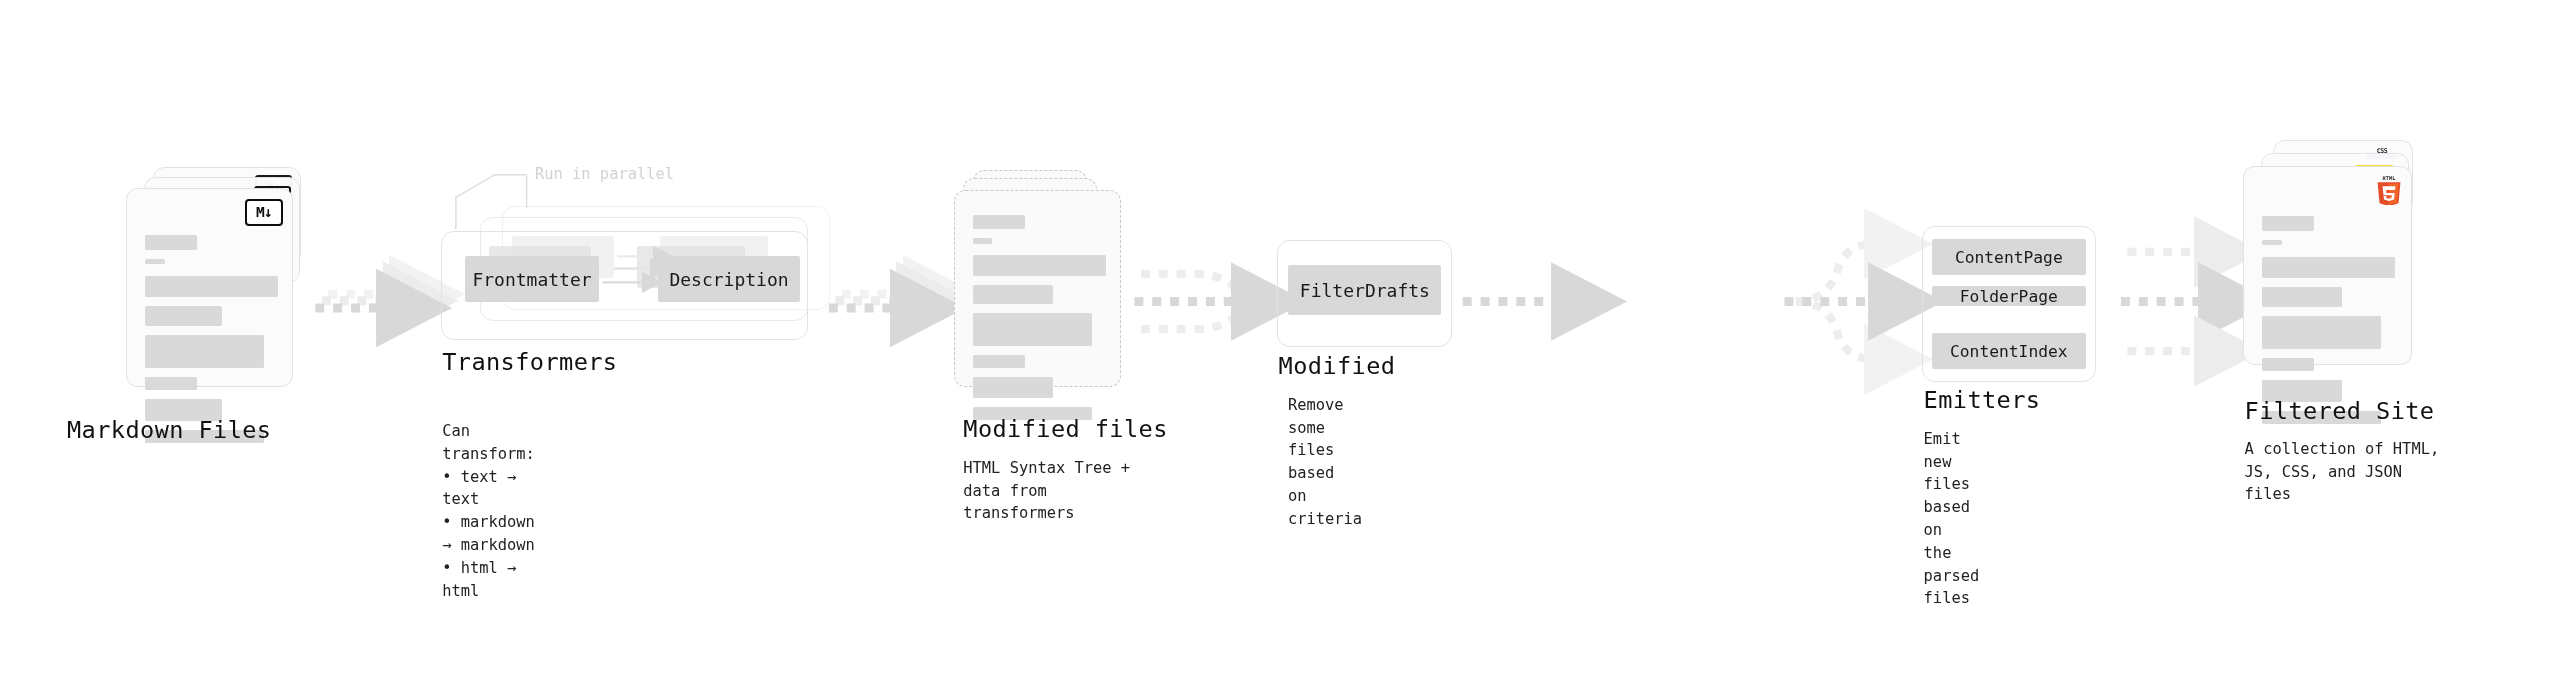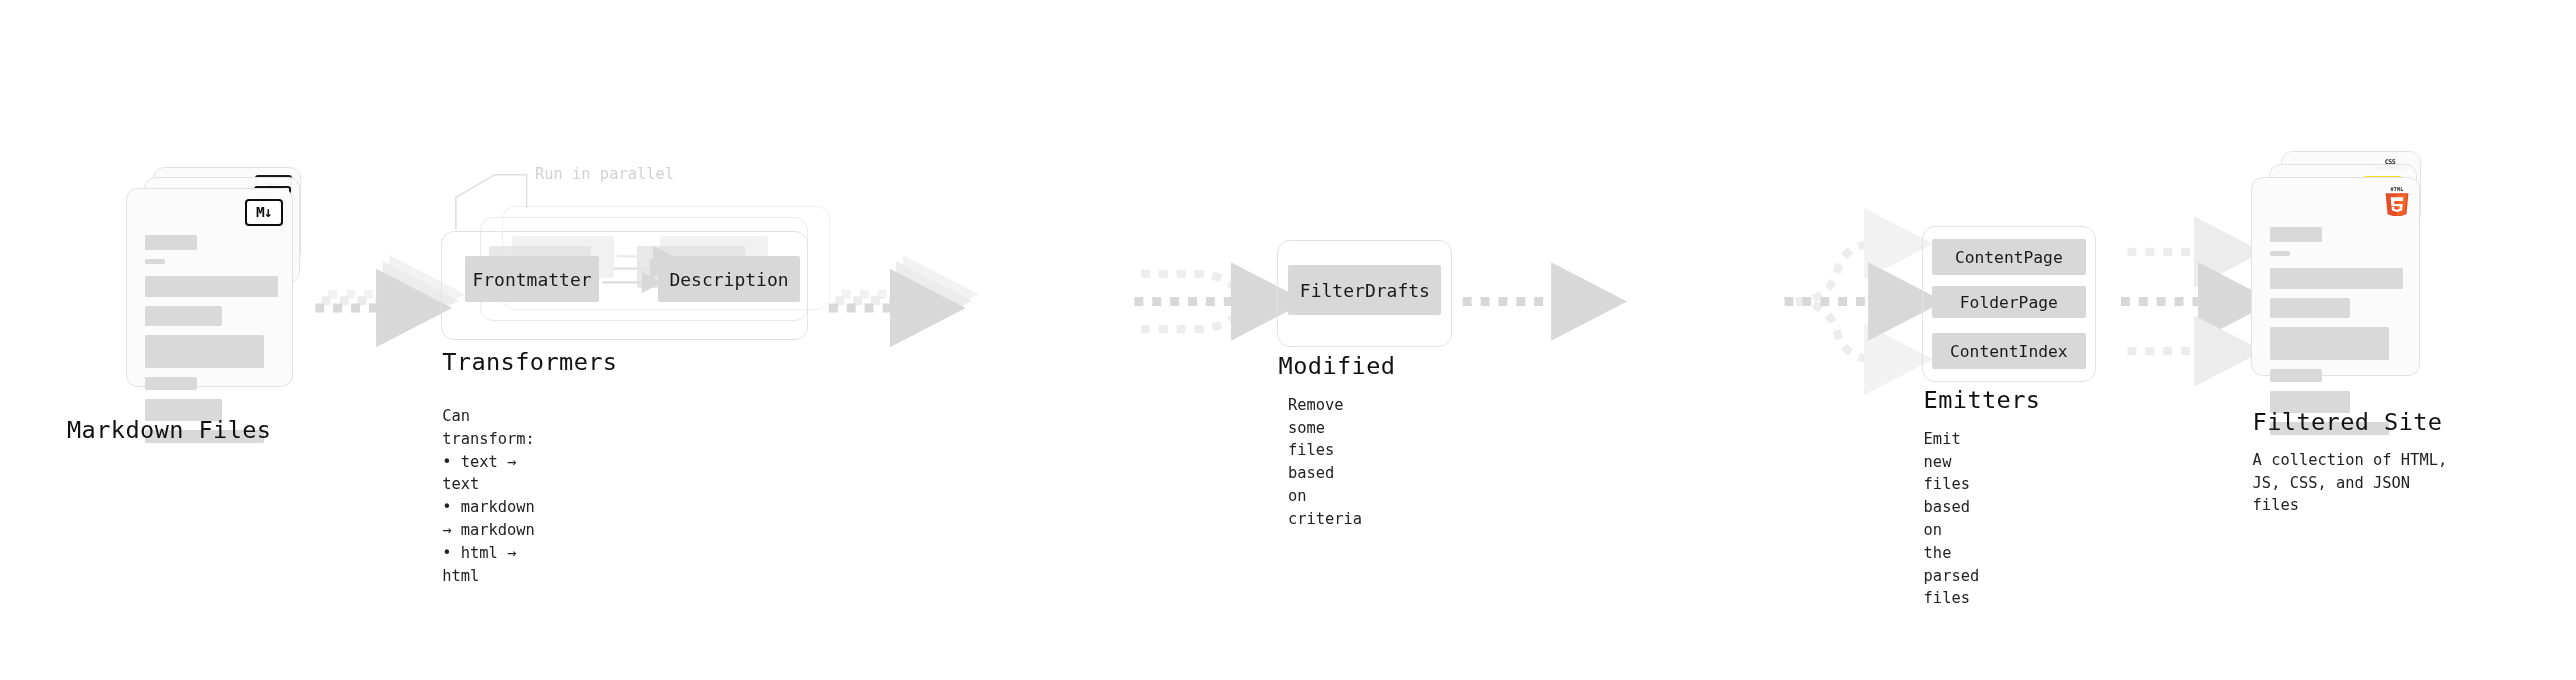--- a/index.html
+++ b/index.html
@@ -208,49 +208,70 @@
     <svg width="382" height="195" style="position:absolute;left:0;top:0;pointer-events:none;" viewBox="0 0 470 240">
       <line x1="214" y1="110" x2="262" y2="110" stroke="#eaeaea" stroke-width="3" marker-end="url(#ah)"></line>
       <line x1="210" y1="125" x2="258" y2="125" stroke="#e4e4e4" stroke-width="3" marker-end="url(#ah)"></line>
       <line x1="196" y1="142" x2="248" y2="142" stroke="#dcdcdc" stroke-width="3" marker-end="url(#ah)"></line>
     </svg>
 
     <div class="pill" style="left:22px;top:89px;width:134px;height:46px;">Frontmatter</div>
     <div class="pill" style="left:215px;top:89px;width:142px;height:46px;">Description</div>
 
     <div class="stage-title" style="position:absolute;left:-0.8px;top:181px;">Transformers</div>
-    <div class="stage-desc" style="position:absolute;left:-0.8px;top:198px;margin-top:40px;">Can transform:
+    <div class="stage-desc" style="position:absolute;left:-0.8px;top:213px;margin-top:40px;">Can transform:
  • text → text
  • markdown → markdown
  • html → html</div>
   </div>
 
+  <div class="stage" style="left:943px;top:167px;">
+    <div class="docstack" style="width:195px;height:244px;">
+      <div class="doc dashed back2" style="left:30px;top:3.3px;width:114px;height:49px;"></div>
+      <div class="doc dashed back1" style="left:19.5px;top:11.4px;width:134px;height:49px;"></div>
+      <div class="doc dashed" style="left:10.6px;top:23px;width:167px;height:197px;">
+        <div class="bars" style="top:24.4px;">
+          <div class="bar" style="width:52px;height:14px;"></div>
+          <div class="bar" style="width:19.5px;height:5.7px;margin-bottom:11.4px;"></div>
+          <div class="bar" style="width:133px;height:20.3px;"></div>
+          <div class="bar" style="width:80px;height:19.5px;"></div>
+          <div class="bar" style="width:119px;height:33px;"></div>
+          <div class="bar" style="width:52px;height:13px;"></div>
+          <div class="bar" style="width:80px;height:20.3px;"></div>
+          <div class="bar" style="width:119px;height:13px;"></div>
+        </div>
+      </div>
+    </div>
+    <div class="stage-title" style="position:absolute;left:20.3px;top:248px;">Modified files</div>
+    <div class="stage-desc" style="position:absolute;left:20.3px;top:280px;">HTML Syntax Tree +
+data from transformers</div>
+  </div>
 
   <div class="stage" style="left:1277px;top:167px;">
     <div class="groupbox" style="left:0px;top:73px;width:175px;height:107px;"></div>
     <div class="pill" style="left:11.4px;top:98px;width:153px;height:50px;">FilterDrafts</div>
 
     <div class="stage-title" style="position:absolute;left:1.6px;top:185px;">Modified</div>
     <div class="stage-desc" style="position:absolute;left:11px;top:217px;">Remove some files based
 on criteria</div>
   </div>
 
 
   <div class="stage" style="left:1922px;top:167px;">
     <div class="groupbox" style="left:0px;top:59px;width:174px;height:156px;"></div>
     <div class="pill" style="left:9.8px;top:72px;width:154px;height:36px;font-size:16.3px;">ContentPage</div>
-    <div class="pill" style="left:9.8px;top:119px;width:154px;height:32px;font-size:16.3px;">FolderPage</div>
+    <div class="pill" style="left:9.8px;top:119px;width:154px;height:20px;font-size:16.3px;">FolderPage</div>
     <div class="pill" style="left:9.8px;top:166px;width:154px;height:36px;font-size:16.3px;">ContentIndex</div>
 
     <div class="stage-title" style="position:absolute;left:1.6px;top:219px;">Emitters</div>
     <div class="stage-desc" style="position:absolute;left:1.6px;top:251px;">Emit new files based on
 the parsed files</div>
   </div>
 
-  <div class="stage" style="left:2243px;top:151px;margin-left:8px;">
+  <div class="stage" style="left:2243px;top:140px;">
     <div class="docstack" style="width:211px;height:244px;">
 
       <div class="doc back2" style="left:30px;top:0px;width:140px;height:73px;">
         <div class="badge" style="right:14.6px;top:14px;">
           <div class="css-badge"></div>
           <div class="css-txt">CSS</div>
         </div>
       </div>
 
       <div class="doc back1" style="left:18px;top:13px;width:148px;height:73px;">

